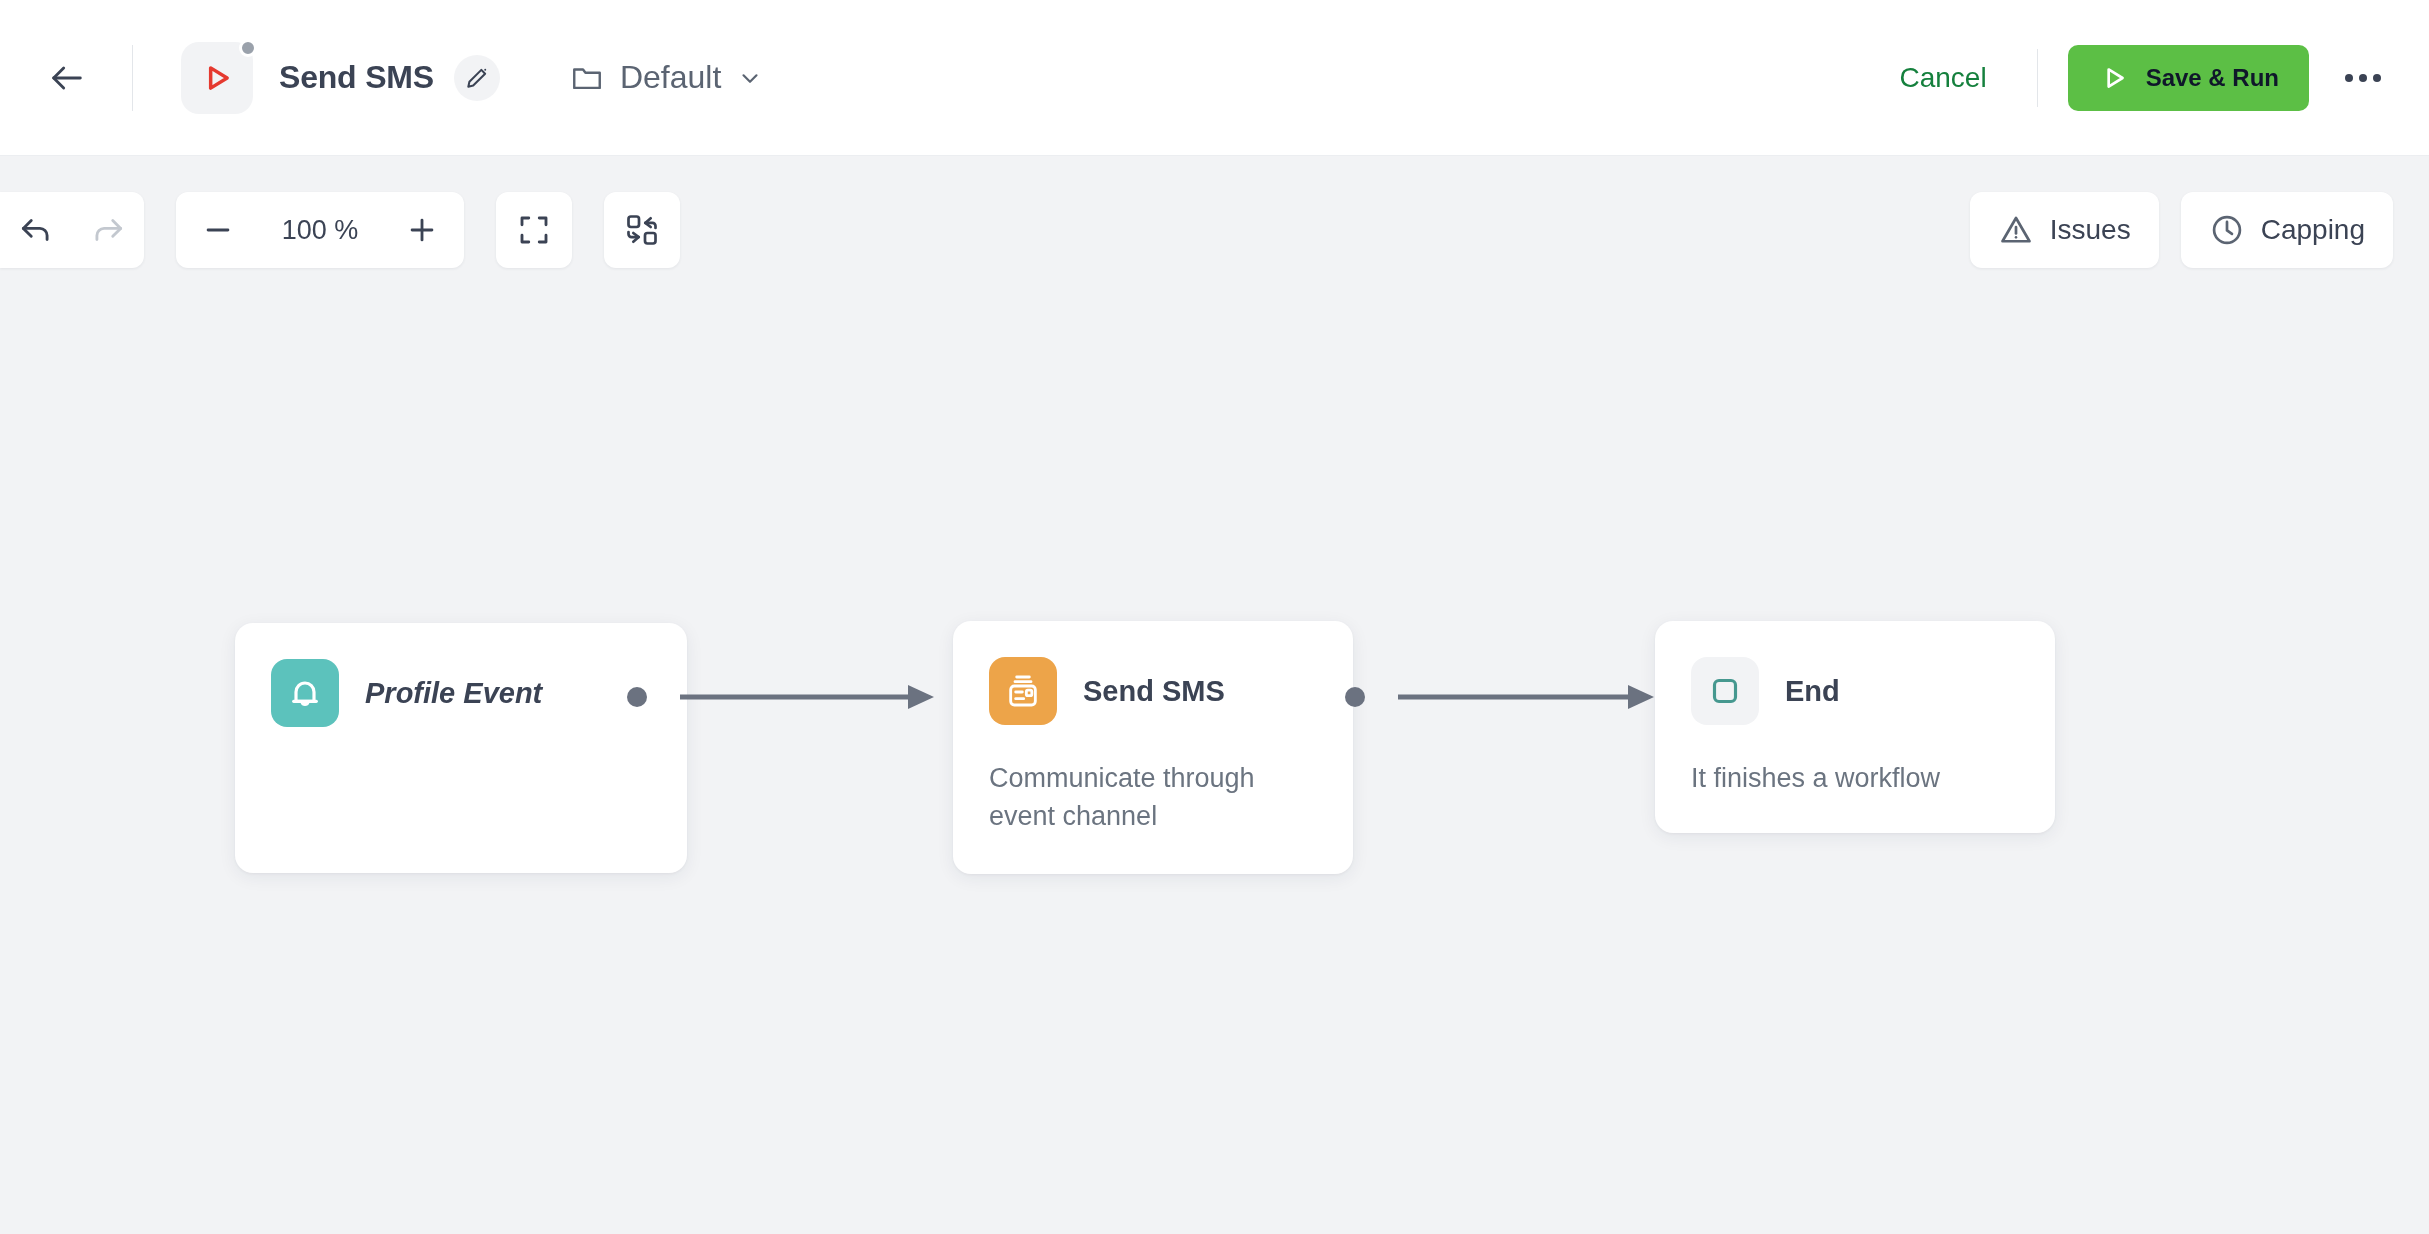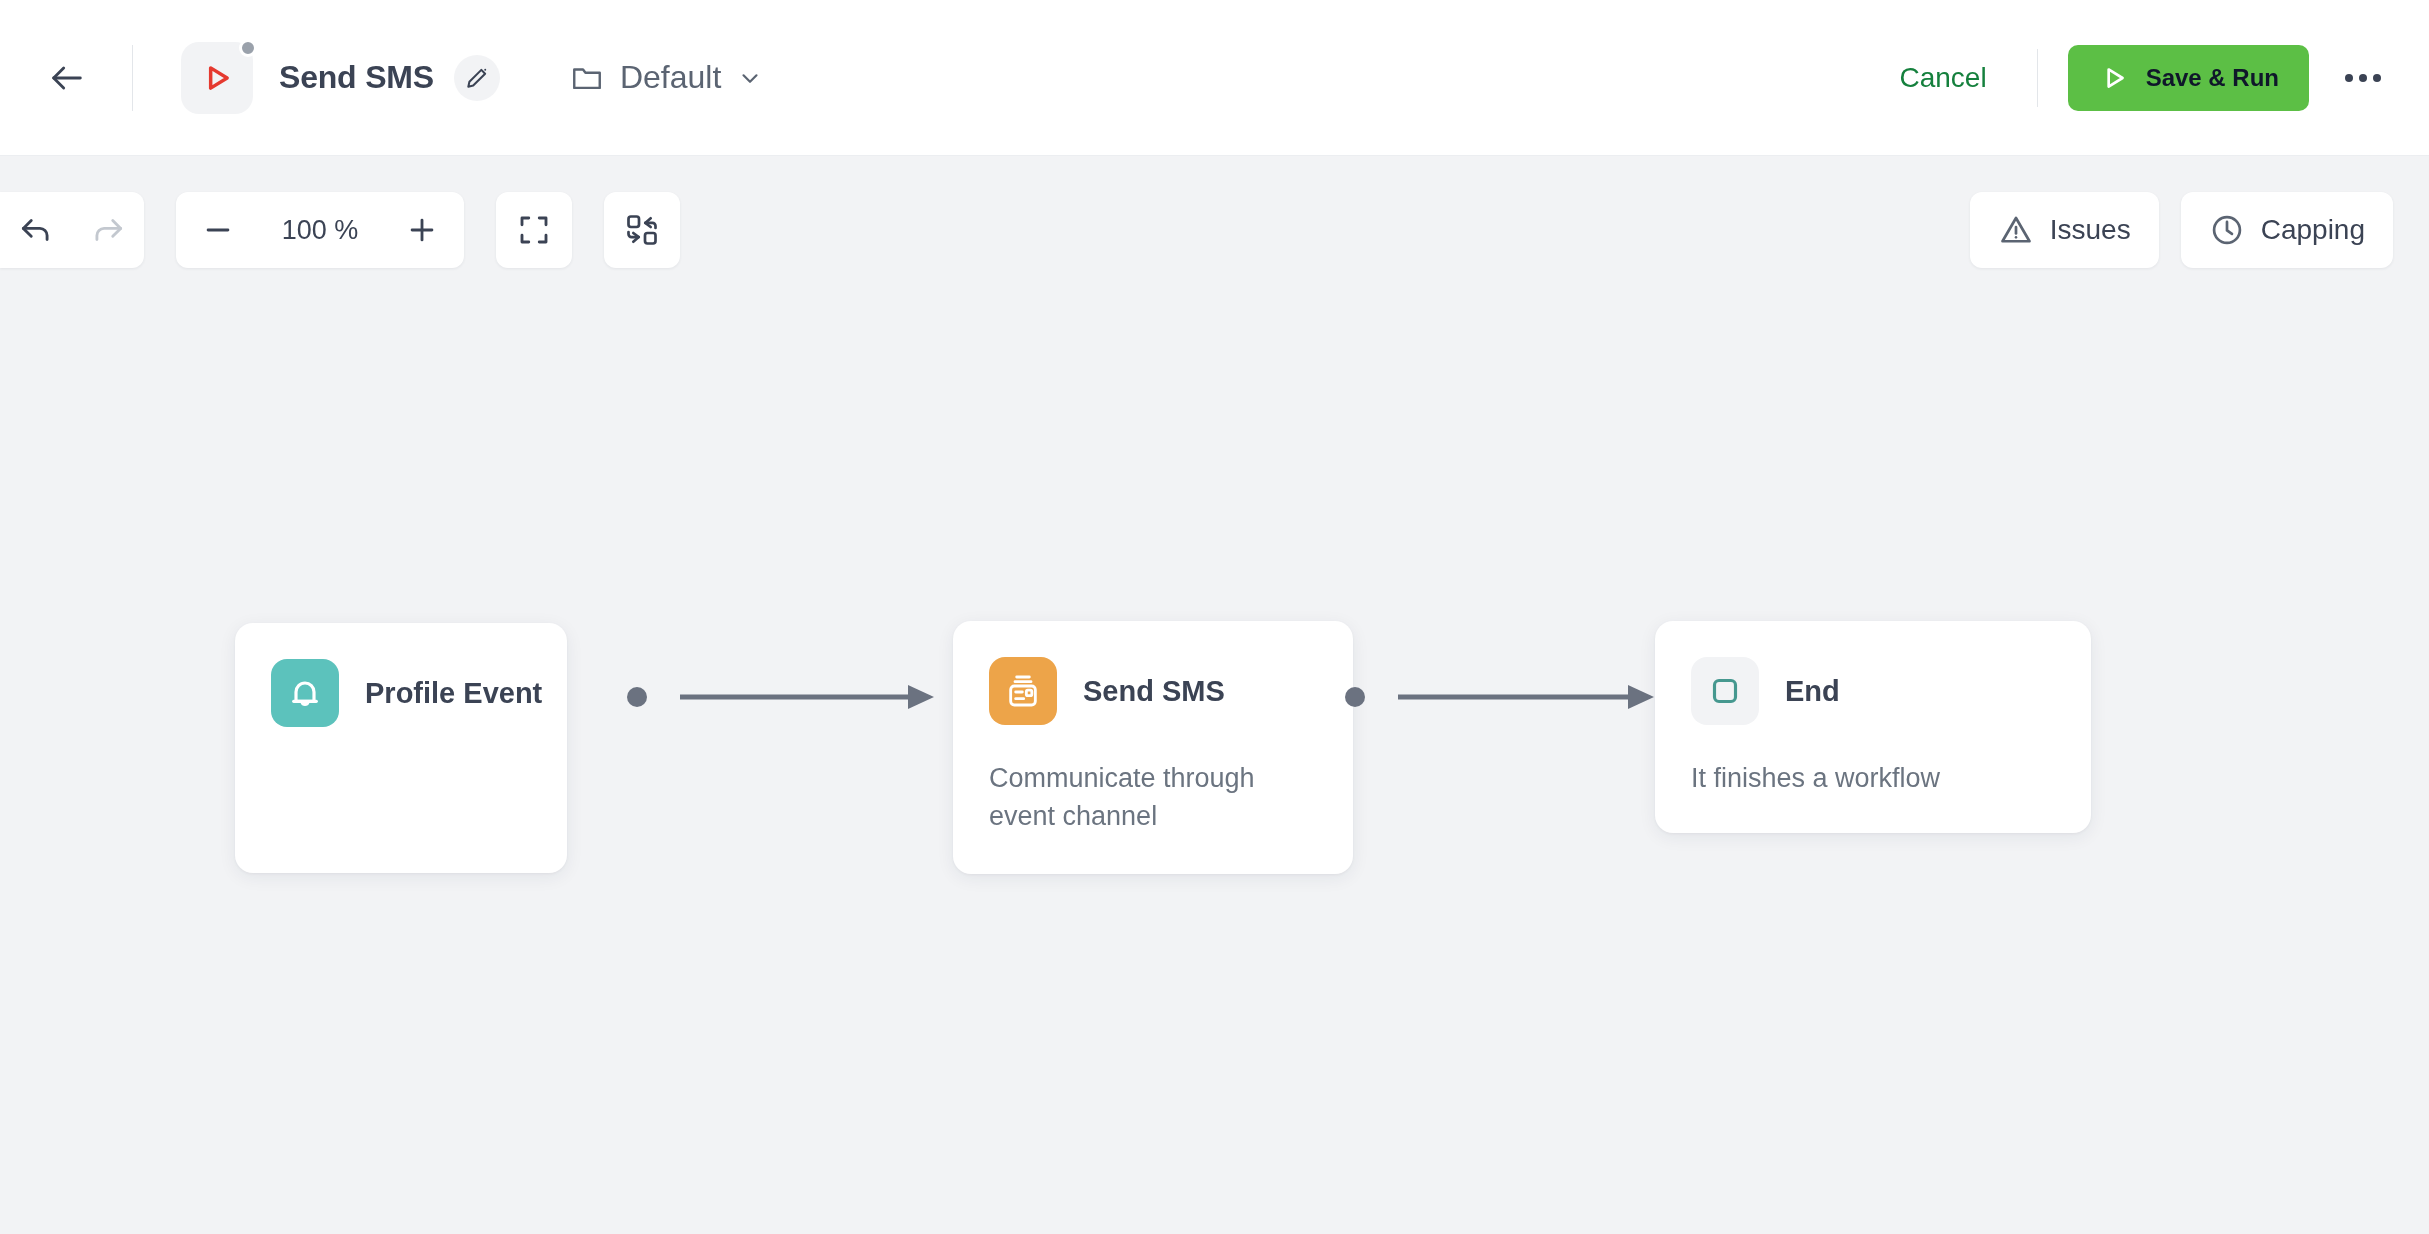--- a/index.html
+++ b/index.html
@@ -274,21 +274,21 @@
     </div>
     <div class="pill-btn">
       <svg width="36" height="36" viewBox="0 0 24 24" fill="none" stroke="#5b6472" stroke-width="1.8" stroke-linecap="round" stroke-linejoin="round">
         <circle cx="12" cy="12" r="8.6"></circle>
           <polyline points="12,6.6 12,12.3 15.3,14.6"></polyline>
       </svg>
       <span class="pill-label">Capping</span>
     </div>
   </div>
 
-  <div class="node" style="left:235px; top:467px; width:332px; height:250px;">
+  <div class="node" style="left:235px; top:467px; width:452px; height:250px;font-style:italic;">
     <div class="node-head">
       <div class="node-icon" style="background:#5cc2bc;">
         <svg width="40" height="40" viewBox="0 0 24 24" fill="none" stroke="#ffffff" stroke-width="1.9" stroke-linecap="round" stroke-linejoin="round">
           <path d="M6.6 17 V11.4 a5.4 5.4 0 0 1 10.8 0 V17 Z"></path>
           <line x1="5.2" y1="17" x2="18.8" y2="17"></line>
           <path d="M10.2 17.6 a1.9 1.9 0 0 0 3.6 0"></path>
         </svg>
       </div>
       <div class="node-title">Profile Event</div>
     </div>
@@ -316,21 +316,21 @@
     </div>
     <div class="node-desc">Communicate through event channel</div>
   </div>
   <div class="port" style="left:1345px; top:531px;"></div>
 
   <svg class="edge" style="left:1398px; top:516px;" width="262" height="50">
     <line x1="0" y1="25" x2="234" y2="25" stroke="#6b7280" stroke-width="5" stroke-linecap="round"></line>
     <polygon points="230,13 256,25 230,37" fill="#6b7280"></polygon>
   </svg>
 
-  <div class="node" style="left:1655px; top:465px; width:436px; height:212px;">
+  <div class="node" style="left:1655px; top:465px; width:400px; height:212px;">
     <div class="node-head">
       <div class="node-icon" style="background:#f2f3f5;">
         <svg width="36" height="36" viewBox="0 0 24 24" fill="none" stroke="#46988f" stroke-width="2.1" stroke-linejoin="round">
           <rect x="5" y="5" width="14" height="14" rx="3"></rect>
         </svg>
       </div>
       <div class="node-title">End</div>
     </div>
     <div class="node-desc">It finishes a workflow</div>
   </div>

